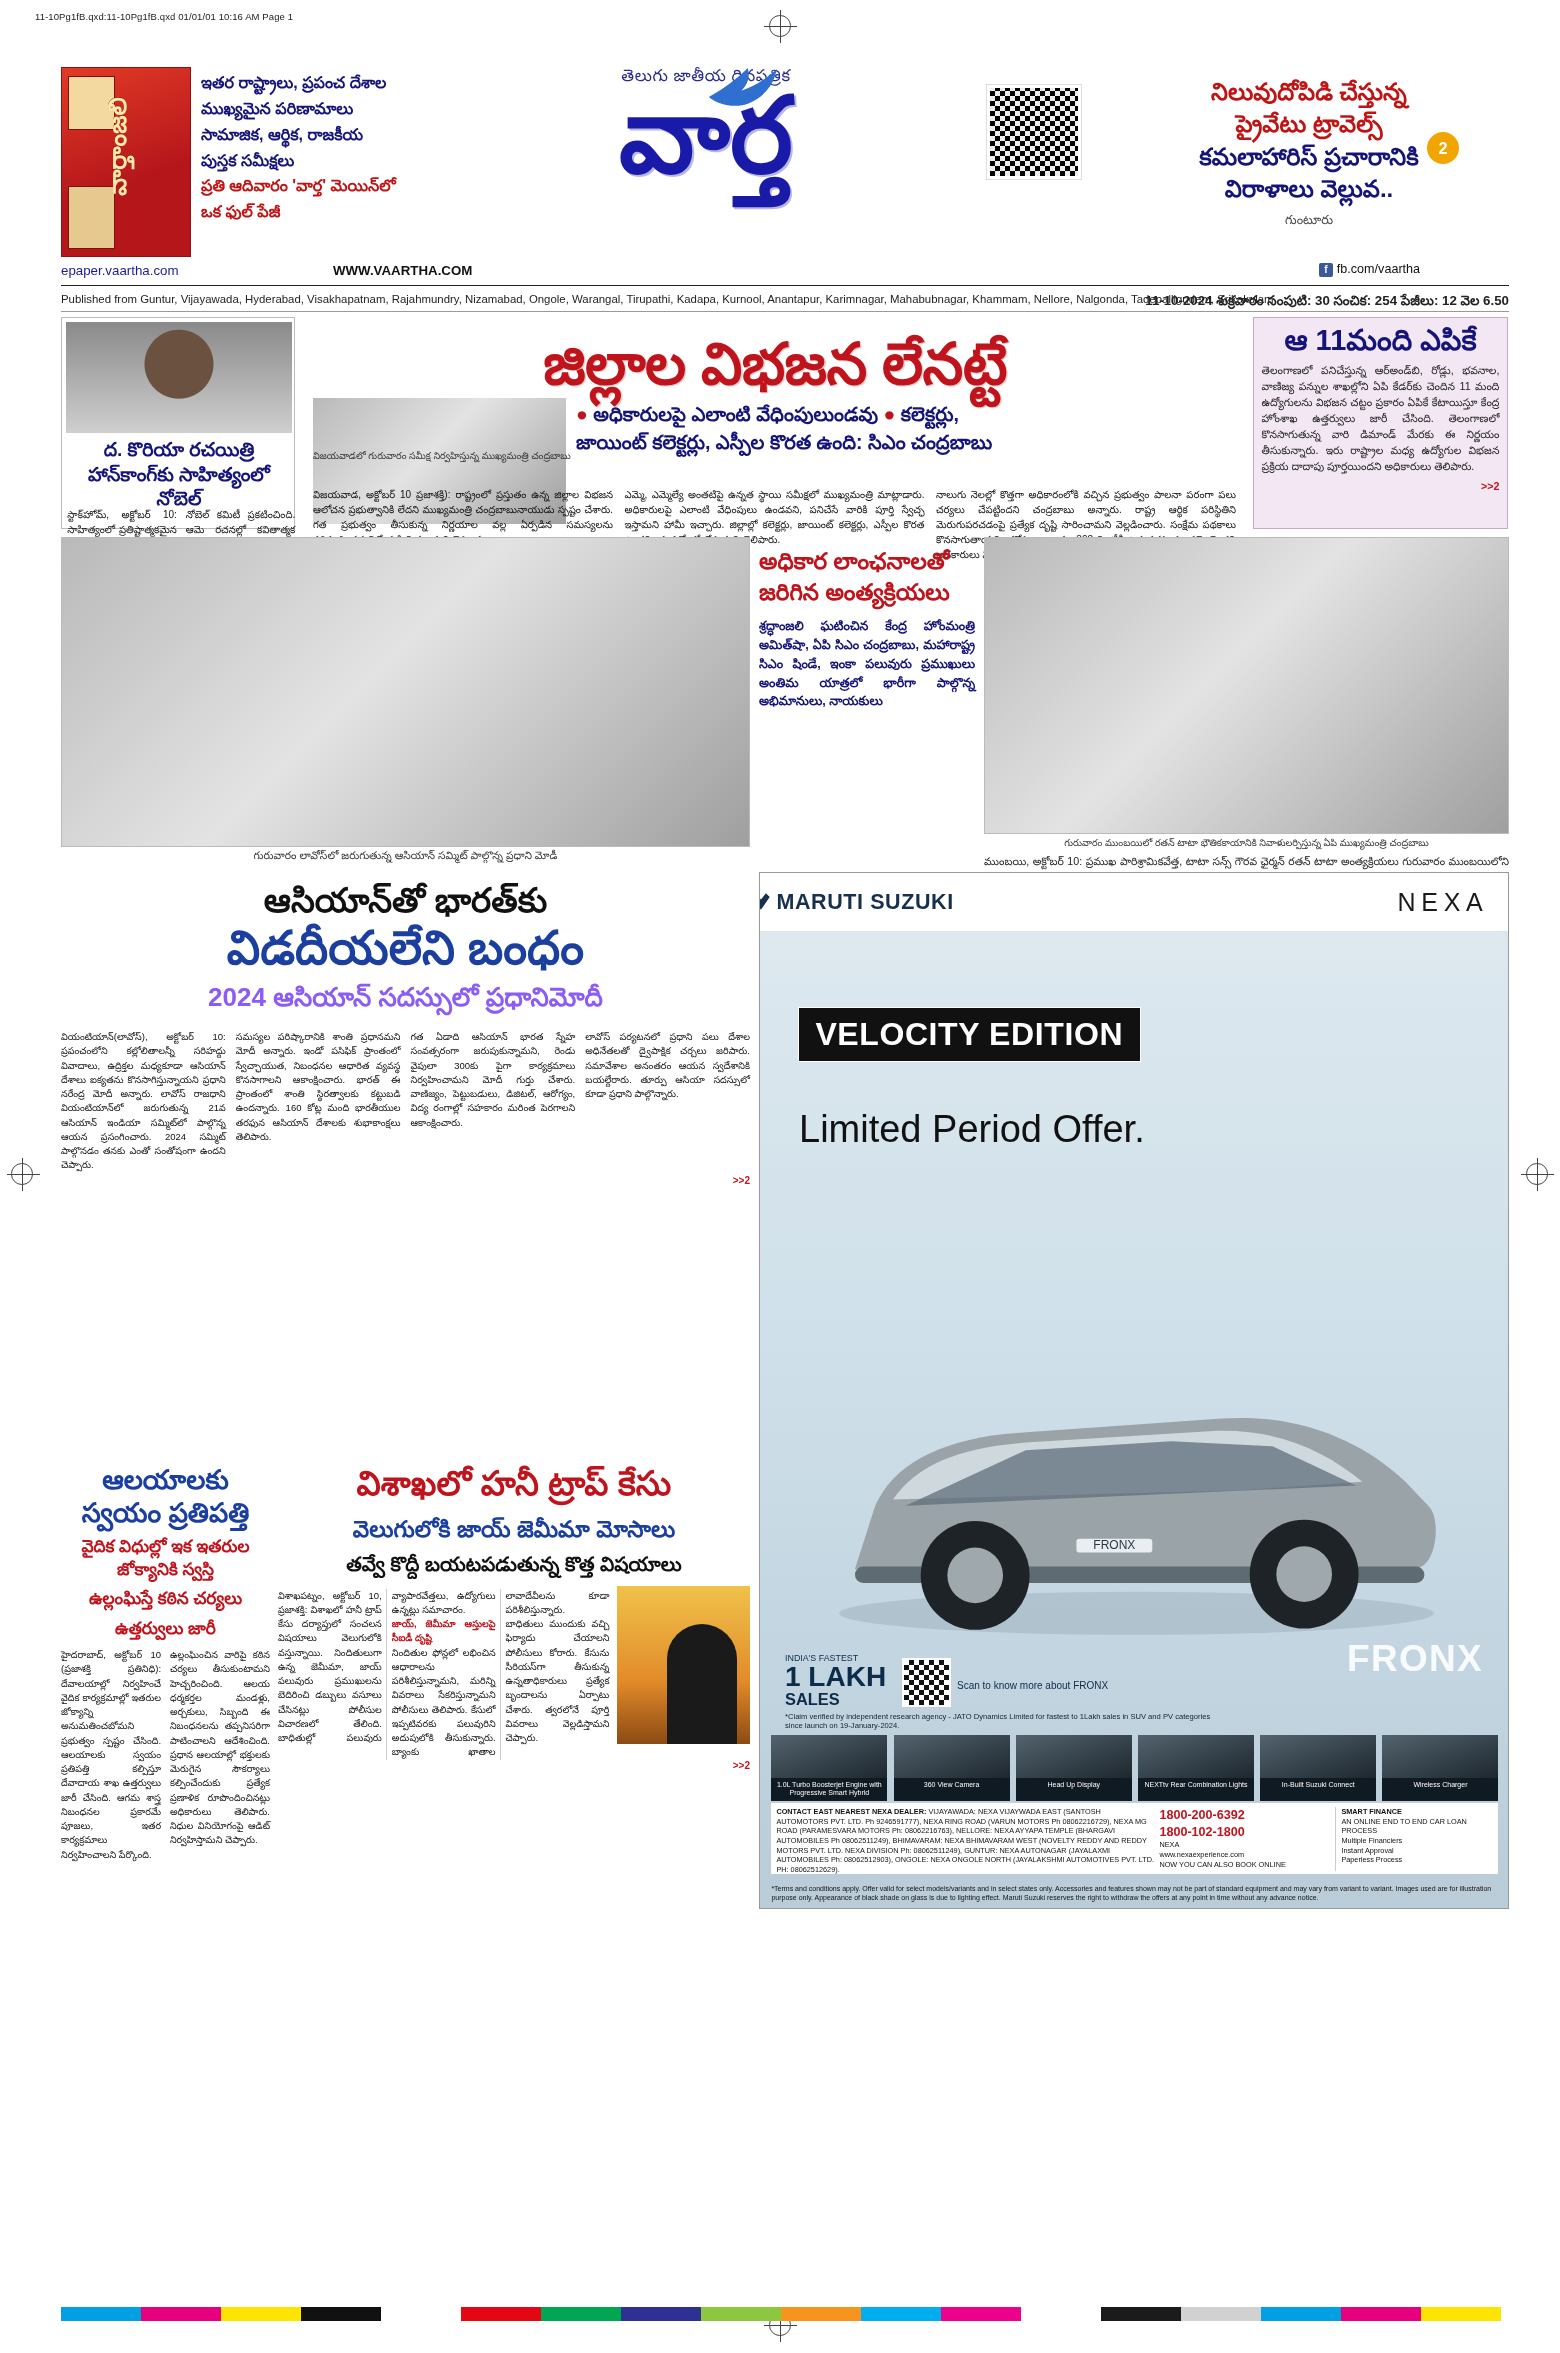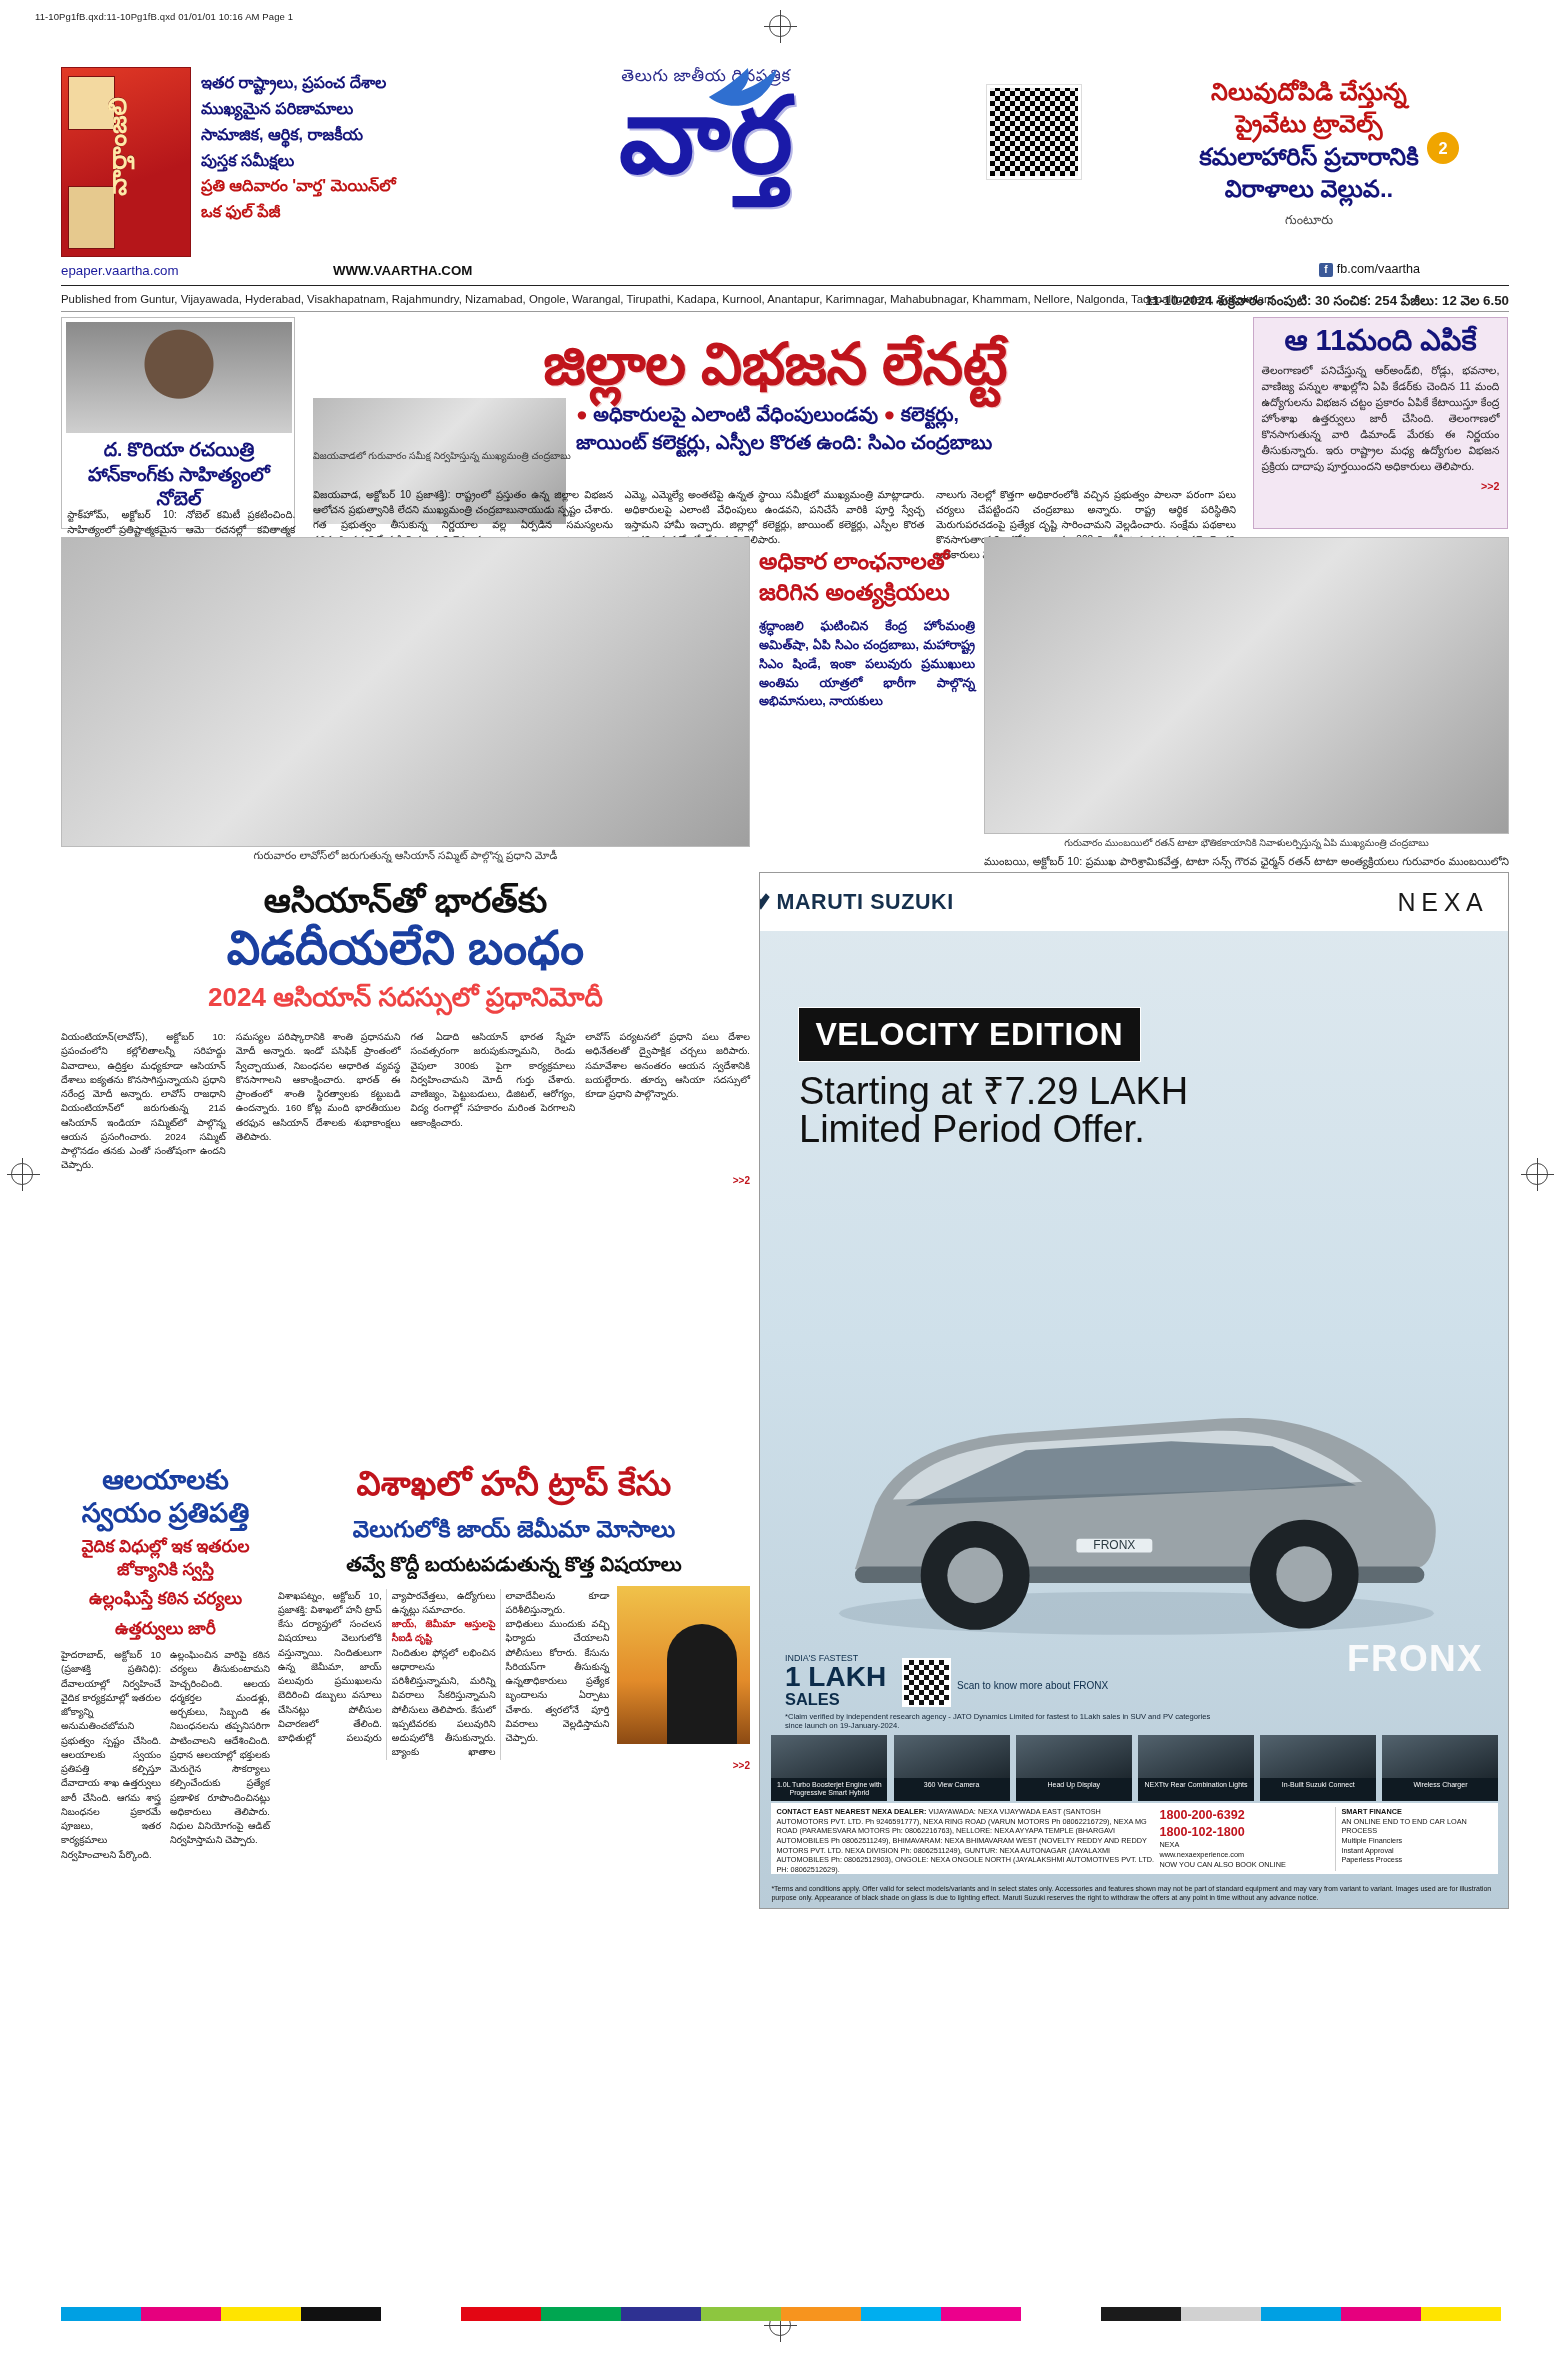--- a/index.html
+++ b/index.html
@@ -215,21 +215,21 @@
   .b3-left { position:absolute; left:0; top:0; width:689px; }
   .b3-h1 {
     text-align:center; font-size:34px; font-weight:bold; color:#111;
     line-height:1.18;
   }
   .b3-h2 {
     text-align:center; font-size:47px; font-weight:bold; color:#1a3fa0;
     line-height:1.15; margin-top:1.3px;
   }
   .b3-h3 {
-    text-align:center; font-size:26px; font-weight:bold; color:#ef4444;
+    text-align:center; font-size:26px; font-weight:bold; color:#8b5cf6;
     margin-top:6.3px;
   }
 
   
   .ad {
     position:absolute; left:698px; top:-7.6px; width:750px; height:1037px;
     border:0.6px solid #999; background:linear-gradient(180deg,#dfe9ef 0%,#cfe0ea 45%,#b9ccd8 100%);
     overflow:hidden;
   }
   .ad-top { position:absolute; left:0; top:0; width:750px; height:58px; background:#fff; }
@@ -468,21 +468,20 @@
           <div class="ad-suzuki">
             <svg class="ad-s-logo" viewBox="0 0 38 30">
               <path d="M2 22 L14 2 L22 12 L30 2 L36 8 L22 28 L14 18 L8 26 Z" fill="#16304d"></path>
             </svg>
             <span>MARUTI SUZUKI</span>
           </div>
           <div class="ad-nexa">NEXA</div>
         </div>
 
         <div class="ad-badge">VELOCITY EDITION</div>
-        <div class="ad-l1">Starting at ₹7.29 LAKH</div>
         <div class="ad-l2">Limited Period Offer.</div>
 
         <svg class="ad-car" viewBox="0 0 1010 520">
           <ellipse cx="505" cy="470" rx="470" ry="34" fill="#9fb3bf" opacity=".55"></ellipse>
           <path d="M60 400 L92 300 C120 236 190 198 300 186 L640 162 C760 154 860 196 930 262 L968 302 C985 322 980 382 956 396 L900 408 L120 416 Z" fill="#9aa3a8"></path>
           <path d="M120 290 C160 232 230 208 330 200 L620 182 C720 176 800 210 862 262 L660 276 Z" fill="#cfd8dd"></path>
           <path d="M140 300 L330 212 L560 198 L720 206 L852 268 Z" fill="#5d6f7b" opacity=".75"></path>
           <rect x="60" y="396" width="900" height="26" rx="13" fill="#5f6b72"></rect>
           <circle cx="250" cy="410" r="86" fill="#1d2327"></circle>
             <circle cx="250" cy="410" r="44" fill="#9fa8ad"></circle>

